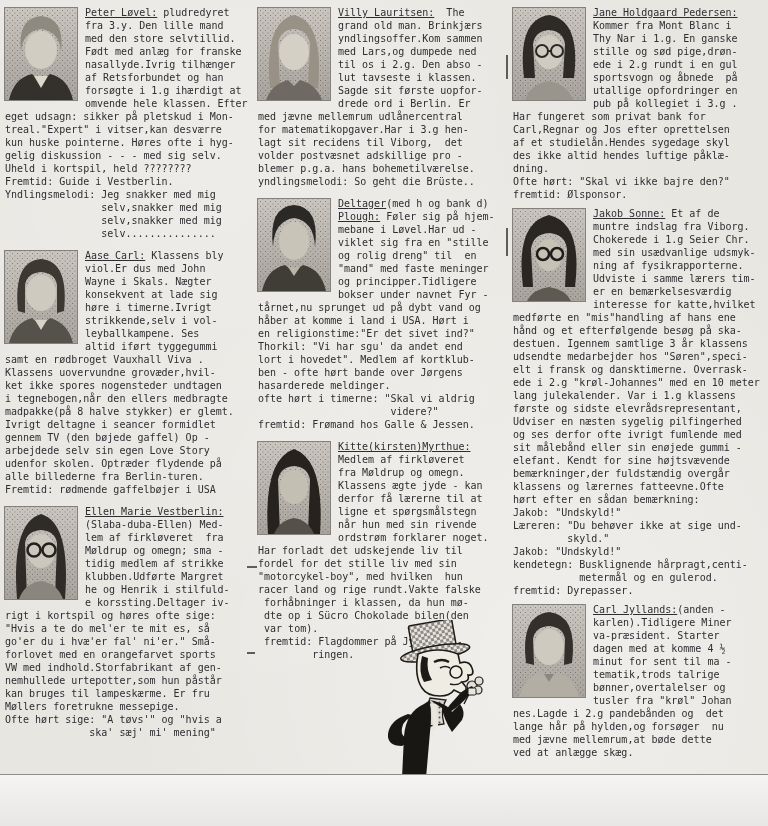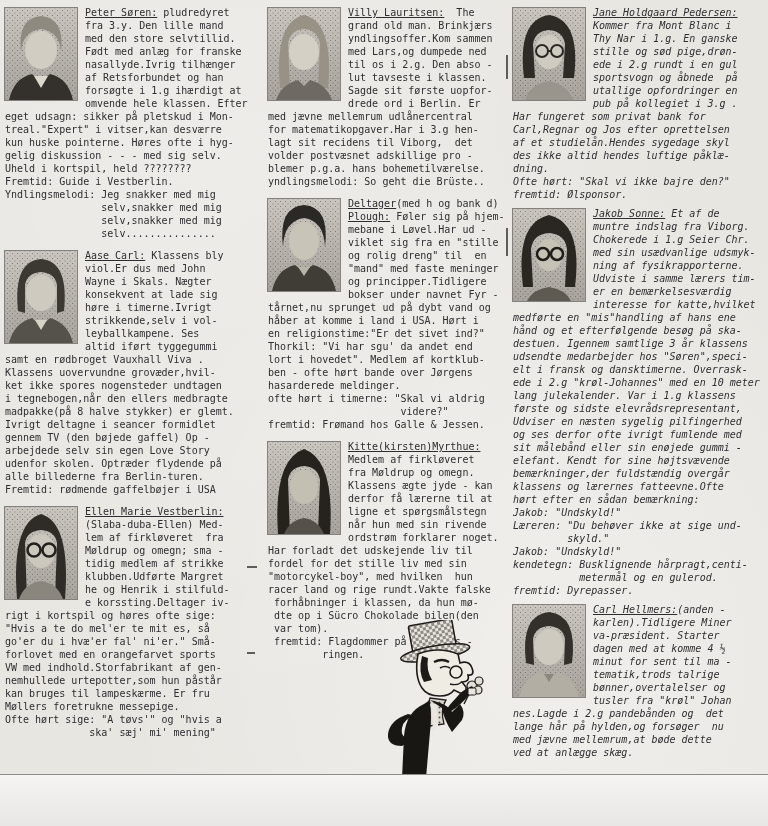--- a/index.html
+++ b/index.html
@@ -9,22 +9,22 @@
     background:
       radial-gradient(ellipse at 30% 20%, rgba(255,255,255,.25), transparent 60%),
       radial-gradient(ellipse at 70% 80%, rgba(255,255,255,.35), transparent 55%),
       #e8e6e1;
     overflow:hidden;
     font-family:"DejaVu Sans Mono","Liberation Mono",monospace;
     color:#2e2d31;
   }
   .col{position:absolute;top:6px;}
   .col1{left:5px;width:245px;}
-  .col2{left:268px;width:250px;}
-  .col3{left:513px;width:252px;font-style:italic;}
+  .col2{left:258px;width:250px;}
+  .col3{left:513px;width:252px;}
   .profile{clear:both;margin-bottom:9px;}
   .col3 .profile{margin-bottom:6px;}
   .photo{
     float:left;width:72px;height:92px;margin:2px 8px 4px 0;
     background-color:#b7b3ac;
     background-image:
       radial-gradient(circle, rgba(66,63,58,.5) 22%, transparent 24%),
       radial-gradient(circle, rgba(66,63,58,.5) 22%, transparent 24%),
       linear-gradient(#cac6bf,#a8a49d);
     background-size:5px 5px,5px 5px,100% 100%;
@@ -59,21 +59,21 @@
 
     <div class="profile">
       <div class="photo">
         <svg width="72" height="92" viewBox="0 0 72 92">
           <ellipse cx="36" cy="42" rx="16" ry="19" fill="#d2cdc2"></ellipse>
           <path d="M16,44 Q12,10 36,8 Q60,10 56,44 Q55,24 36,21 Q17,24 16,44 Z" fill="#8f8a80"></path>
           <path d="M4,92 Q9,70 27,66 L36,74 L45,66 Q63,70 68,92 Z" fill="#34312d"></path>
           <path d="M29,68 L36,80 L43,68 Z" fill="#ddd8ce"></path>
         </svg>
       </div>
-      <p class="text"><span class="pname">Peter Søren:</span><span> pludredyret
+      <p class="text"><span class="pname">Peter Løvel:</span><span> pludredyret
 fra 3.y. Den lille mand
 med den store selvtillid.
 Født med anlæg for franske
 nasallyde.Ivrig tilhænger
 af Retsforbundet og han
 forsøgte i 1.g ihærdigt at
 omvende hele klassen. Efter
 eget udsagn: sikker på pletskud i Mon-
 treal."Expert" i vitser,kan desværre
 kun huske pointerne. Høres ofte i hyg-
@@ -314,21 +314,21 @@
 
     <div class="profile">
       <div class="photo">
         <svg width="72" height="92" viewBox="0 0 72 92">
           <path d="M13,58 Q7,10 36,7 Q65,10 59,58 L51,60 L52,34 Q50,22 36,21 Q22,22 20,34 L21,60 Z" fill="#332f2a"></path>
           <ellipse cx="36" cy="42" rx="15" ry="18" fill="#cfcabf"></ellipse>
           <path d="M6,92 Q11,72 28,67 L36,74 L44,67 Q61,72 66,92 Z" fill="#b3aea4"></path>
           <path d="M31,69 L36,77 L41,69 Z" fill="#8c877e"></path>
         </svg>
       </div>
-      <p class="text"><span class="pname">Carl Hellmers:</span><span>(anden -
+      <p class="text"><span class="pname">Carl Jyllands:</span><span>(anden -
 karlen).Tidligere Miner
 va-præsident. Starter
 dagen med at komme 4 ½
 minut for sent til ma -
 tematik,trods talrige
 bønner,overtalelser og
 tusler fra "krøl" Johan
 nes.Lagde i 2.g pandebånden og  det
 lange hår på hylden,og forsøger  nu
 med jævne mellemrum,at bøde dette

